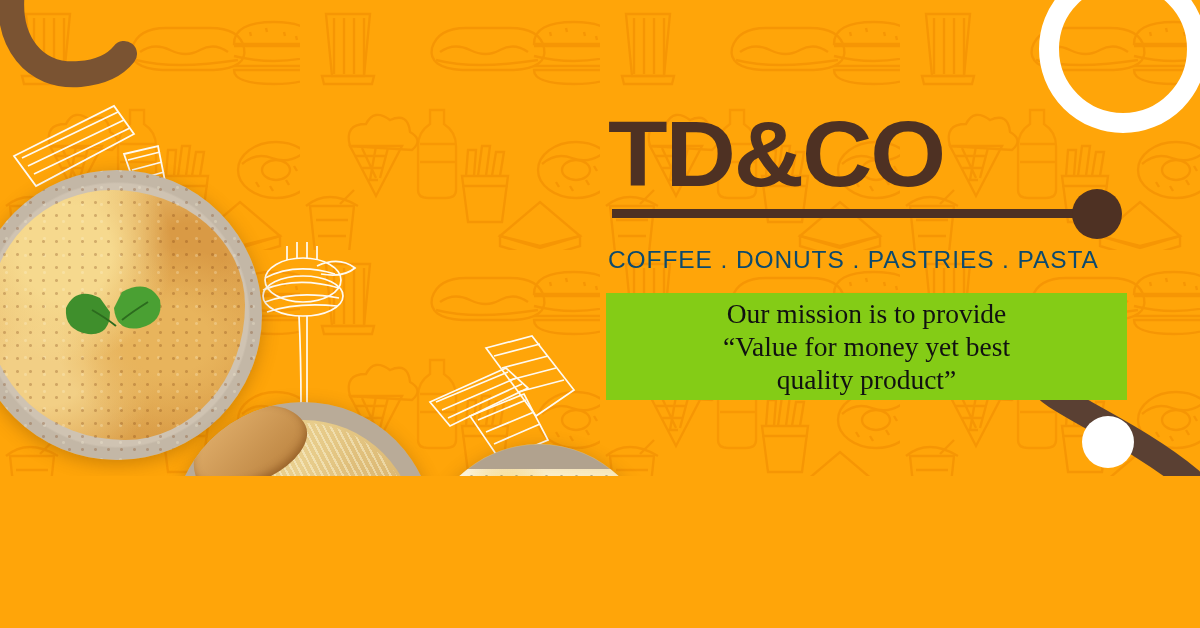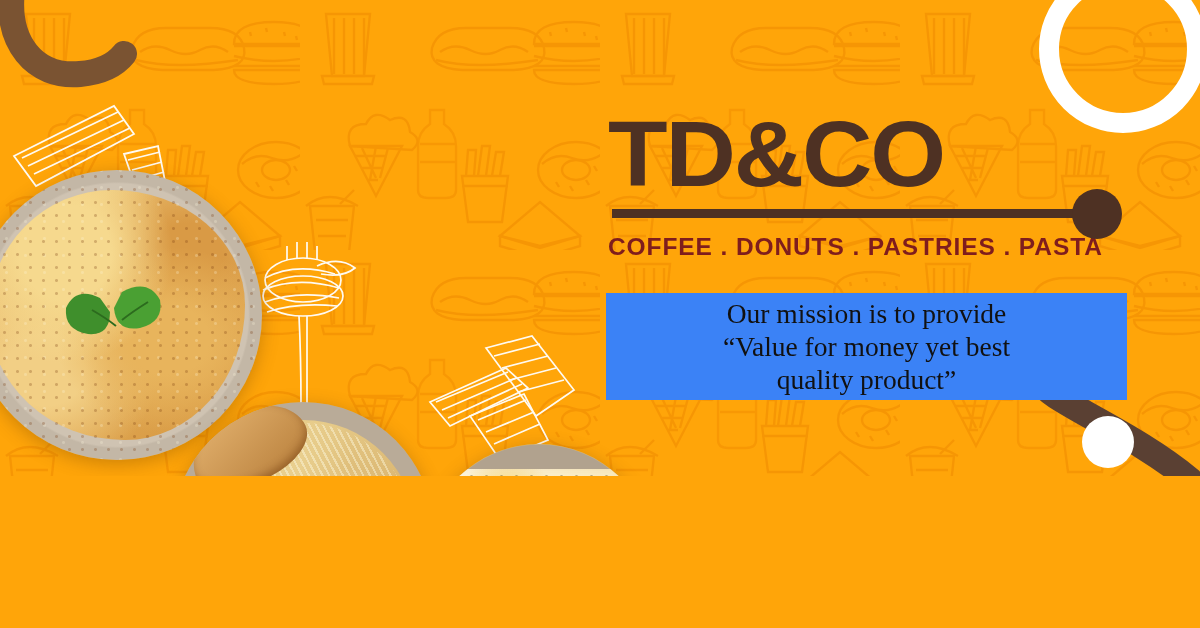--- a/index.html
+++ b/index.html
@@ -160,35 +160,35 @@
     position:absolute; left:4px; top:5px;
     height:9px; width:478px;
     background:#4E3123;
   }
   #logo-dot {
     position:absolute; left:464px; top:-15px;
     width:50px; height:50px; border-radius:50%;
     background:#4E3123;
   }
   #logo-tagline {
-    margin-top:11px;
+    margin-top:24px;
     font-family:"Liberation Sans", sans-serif;
-    font-weight:bold;
+    font-weight:normal;
     font-size:24.5px;
     letter-spacing:.9px;
-    color:#7f1d1d;
+    color:#0c4a6e;
     white-space:nowrap;
   }
 
   
   #mission-box {
     position:absolute;
     left:606px; top:293px;
     width:521px; height:107px;
-    background:#3b82f6;
+    background:#84cc16;
     display:flex; align-items:center; justify-content:center;
   }
   #mission-text {
     font-family:"Liberation Serif", serif;
     font-size:27.5px;
     line-height:1.2;
     color:#111111;
     text-align:center;
     white-space:pre-line;
   }

